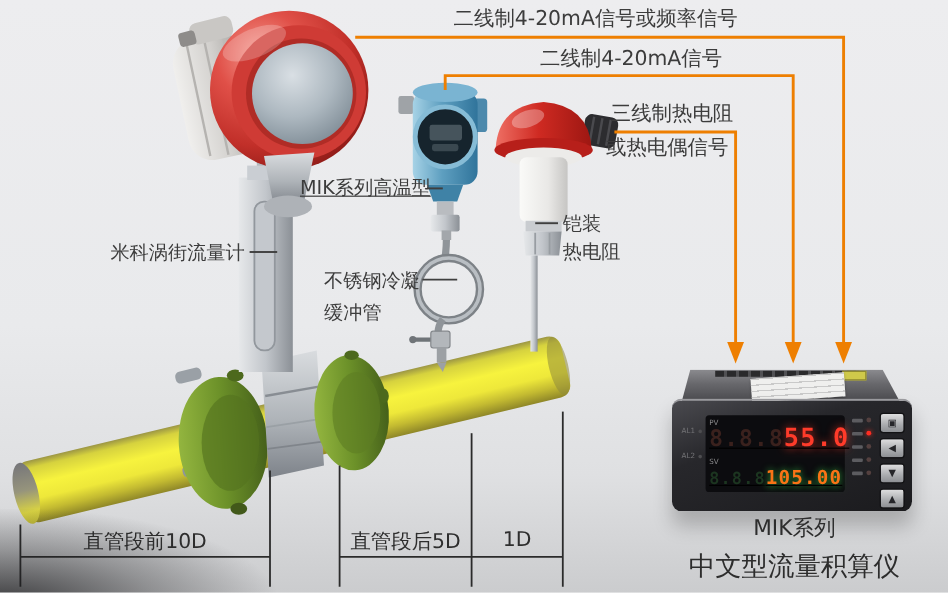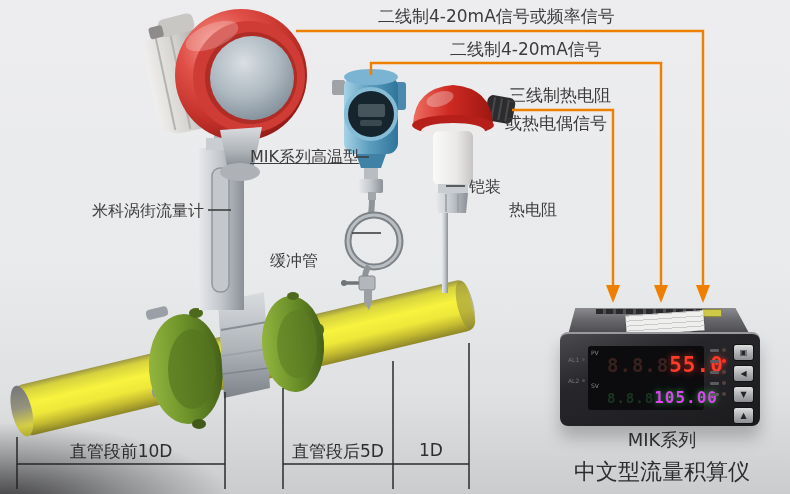--- a/index.html
+++ b/index.html
@@ -33,25 +33,25 @@
     transform:rotate(-4deg);box-shadow:0 1px 2px rgba(0,0,0,.3);
     background-image:repeating-linear-gradient(0deg,transparent 0 4px,#c9c9c9 4px 5px);
   }
   .inst-front{
     position:absolute;left:0;top:24px;width:200px;height:92px;border-radius:8px;
     background:linear-gradient(160deg,#4a4a4f 0%,#27272b 35%,#1b1b1e 100%);
     border-top:2px solid #9a9a9e;box-shadow:0 12px 16px rgba(0,0,0,.22);
   }
   .inst-screen{position:absolute;left:28px;top:12px;width:116px;height:64px;background:#0c0c0f;border-radius:3px;}
   .tag{position:absolute;font-size:6px;color:#8a8a8c;}
-  .led-row{position:absolute;left:19px;white-space:nowrap;font-family:"DejaVu Sans Mono","Liberation Mono",monospace;font-weight:bold;}
+  .led-row{position:absolute;left:3px;white-space:nowrap;font-family:"DejaVu Sans Mono","Liberation Mono",monospace;font-weight:bold;text-decoration:underline;}
   .led-ghost-r{color:#3a211d;font-size:19px;letter-spacing:1px;}
   .led-val-r{color:#ff3b2a;font-size:21px;letter-spacing:1px;text-shadow:0 0 7px rgba(255,60,40,.75);}
   .led-ghost-g{color:#1c3520;font-size:14px;letter-spacing:1px;}
-  .led-val-g{color:#d946ef;font-size:16px;letter-spacing:1px;text-shadow:0 0 6px rgba(60,230,80,.7);}
+  .led-val-g{color:#f97316;font-size:16px;letter-spacing:1px;text-shadow:0 0 6px rgba(60,230,80,.7);}
   .al-col{position:absolute;left:8px;top:22px;}
   .al-item{display:flex;align-items:center;gap:3px;margin-bottom:14px;color:#737376;font-size:6px;}
   .al-dot{width:3px;height:3px;border-radius:50%;background:#4d4d50;}
   .ind-col{position:absolute;left:150px;top:14px;}
   .ind-row{display:flex;align-items:center;gap:3px;margin-bottom:7px;}
   .ind-bar{width:9px;height:3px;background:#5c5c60;border-radius:1px;}
   .ind-dot{width:4px;height:4px;border-radius:50%;background:#54403f;}
   .ind-dot.lit{background:#ff2d22;box-shadow:0 0 4px #ff2d22;}
   .btn-col{position:absolute;left:173px;top:10px;}
   .btn{
@@ -263,23 +263,24 @@
     </g>
   </svg>
 
   <div class="lbl" style="left:378px;top:6px;">二线制4-20mA信号或频率信号</div>
   <div class="lbl" style="left:450px;top:39px;">二线制4-20mA信号</div>
   <div class="lbl" style="left:509px;top:85px;">三线制热电阻</div>
   <div class="lbl" style="left:505px;top:113px;">或热电偶信号</div>
 
   <div class="lbl lbl-sm" style="left:92px;top:201px;">米科涡街流量计</div>
   <div class="lbl lbl-sm" style="left:250px;top:147px;text-decoration:underline;">MIK系列高温型</div>
+  <div class="lbl lbl-sm" style="left:270px;top:224px;">不锈钢冷凝</div>
   <div class="lbl lbl-sm" style="left:270px;top:251px;">缓冲管</div>
   <div class="lbl lbl-sm" style="left:469px;top:177px;">铠装</div>
-  <div class="lbl lbl-sm" style="left:469px;top:200px;margin-left:40px;">热电阻</div>
+  <div class="lbl lbl-sm" style="left:469px;top:200px;">热电阻</div>
 
   <div class="dim" style="left:17px;width:208px;">直管段前10D</div>
   <div class="dim" style="left:283px;width:110px;">直管段后5D</div>
   <div class="dim" style="left:393px;width:76px;">1D</div>
 
   <div class="inst">
     <div class="inst-top">
       <div class="inst-terminals"></div>
       <div class="inst-plug"></div>
       <div class="inst-sticker"></div>

